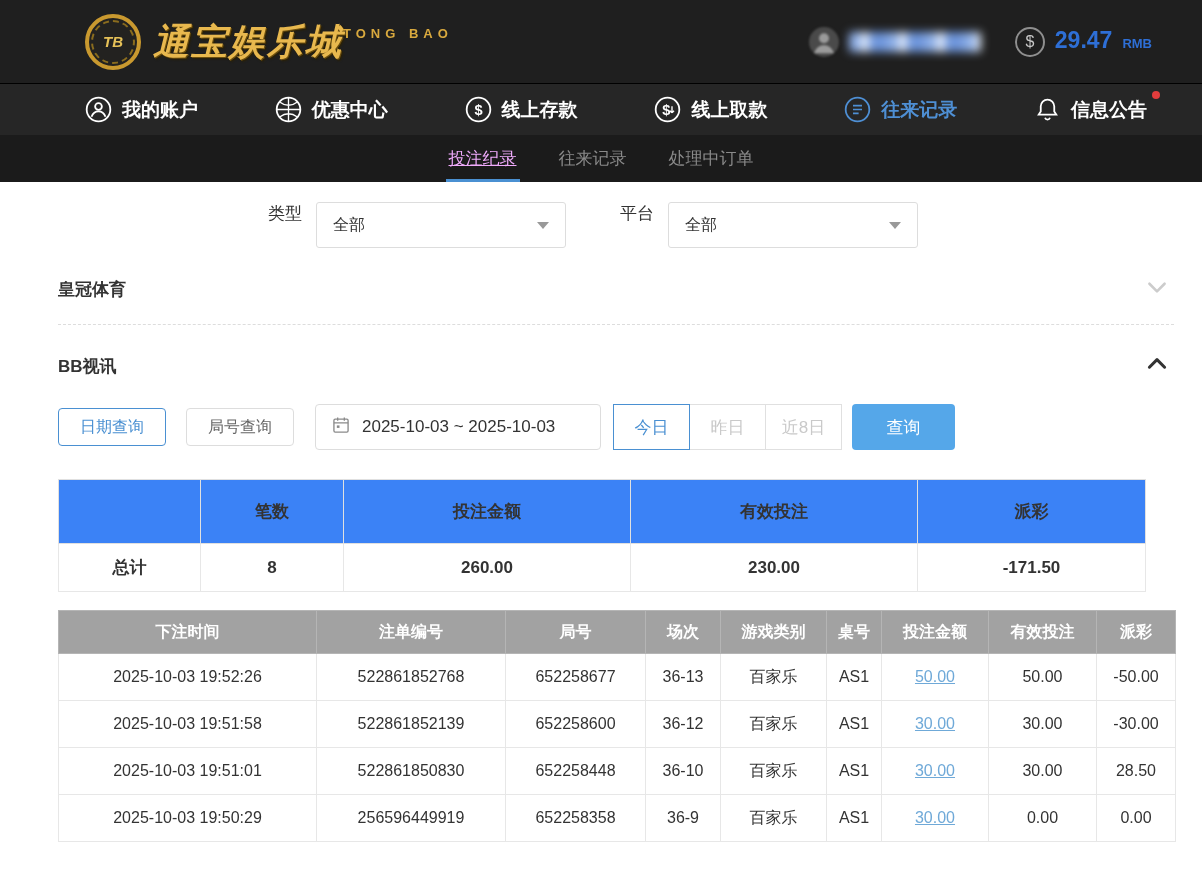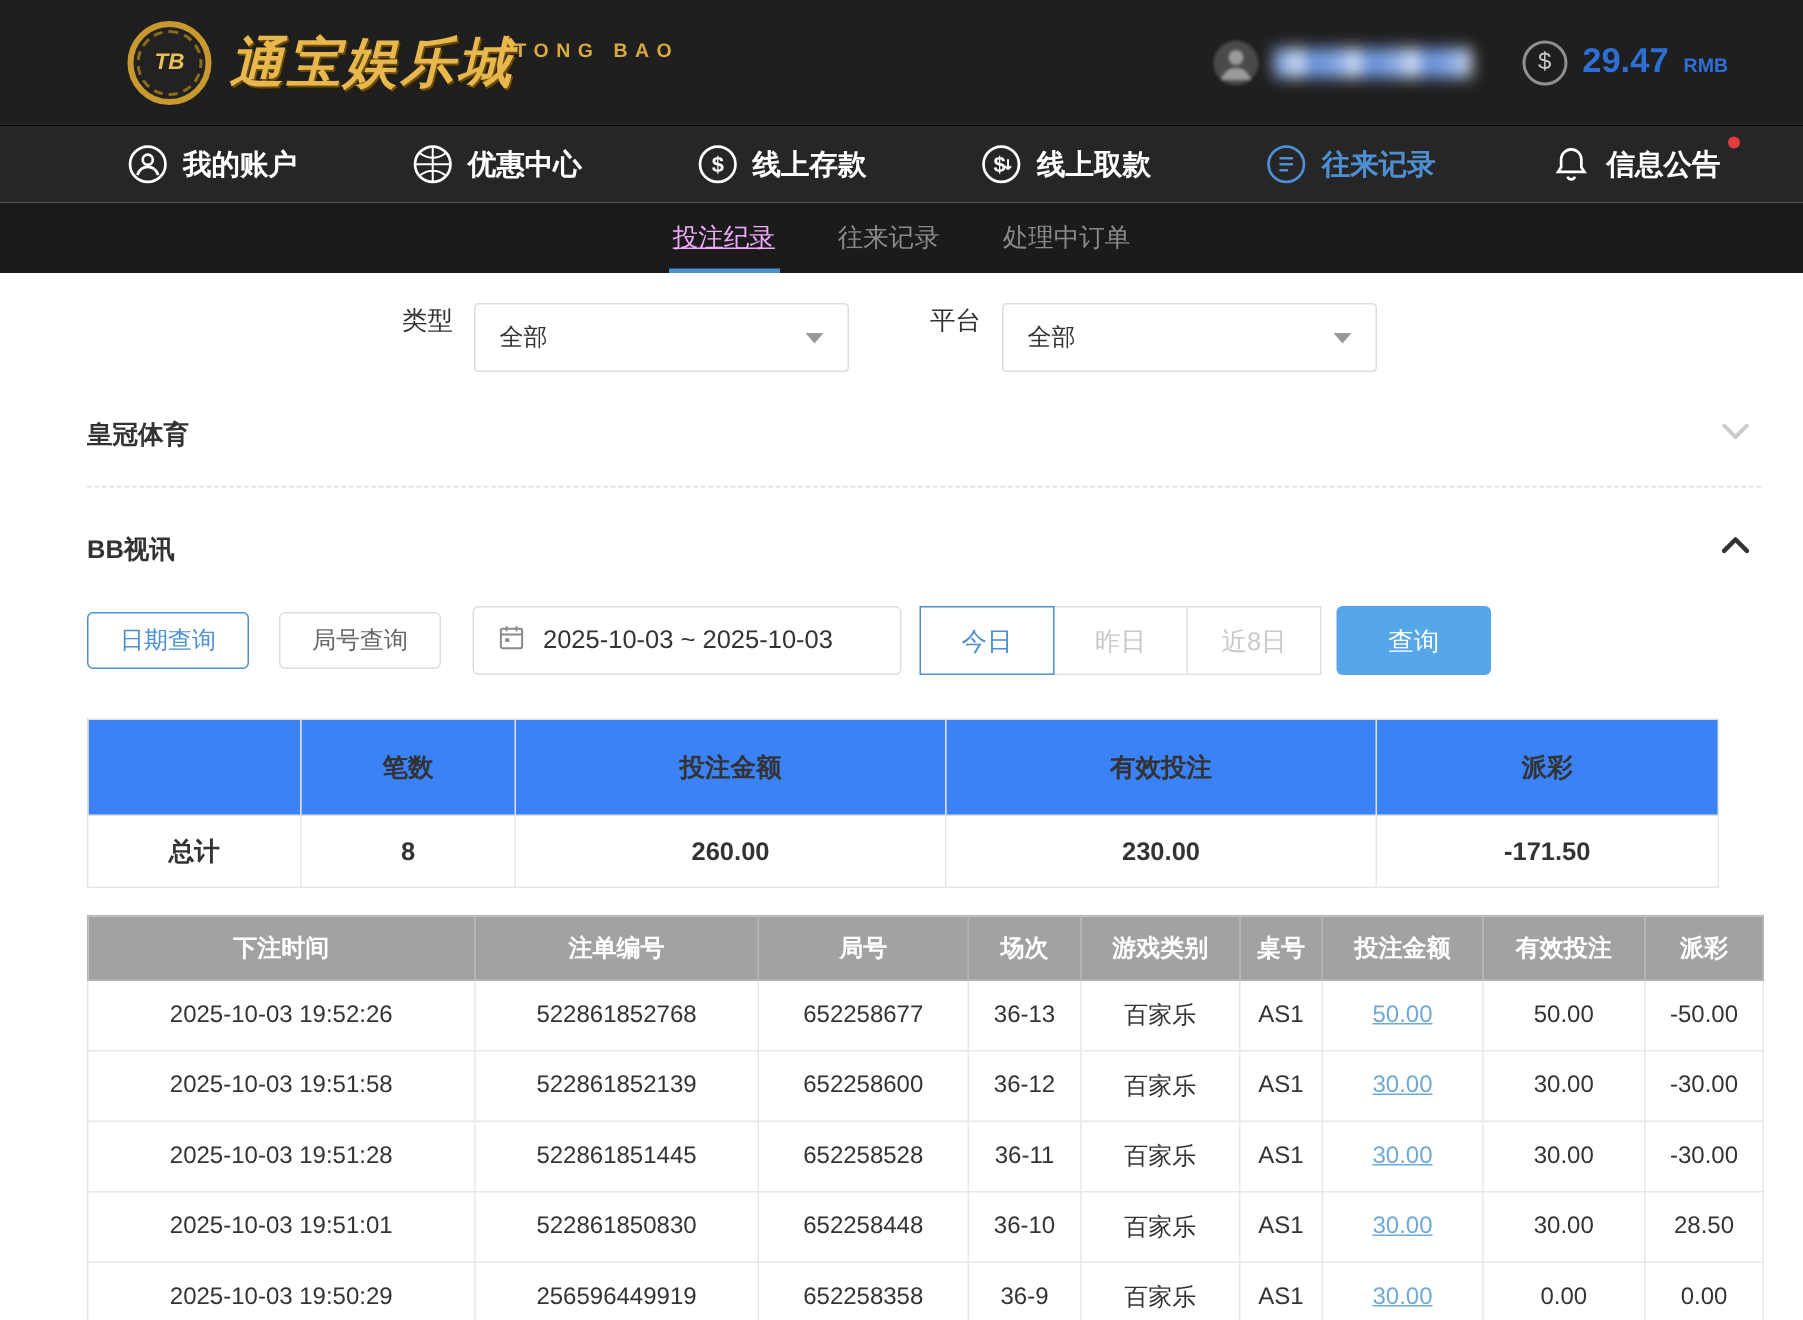--- a/index.html
+++ b/index.html
@@ -74,21 +74,21 @@
   .query-bar { display:flex; align-items:center; margin:23px 0 0 58px; }
   button { font-family:inherit; background:none; border:none; cursor:pointer; }
   .tab-btn { height:38px; padding:0 21px; border-radius:4px; font-size:16px;
     border:1px solid #ddd; color:#666; background:#fff; }
   .tab-btn.active { border-color:#4a90d2; color:#4a90d2; }
   .tab-btn + .tab-btn { margin-left:20px; }
   .date-box { margin-left:21px; width:286px; height:46px; border:1px solid #ddd;
     border-radius:4px; display:flex; align-items:center; gap:11px; padding:0 15px;
     font-size:17px; color:#333; cursor:pointer; }
   .range-group { display:flex; margin-left:12px; }
-  .range-btn { width:90px; height:46px; border:1px solid #e0e0e0; background:#fff;
+  .range-btn { width:77px; height:46px; border:1px solid #e0e0e0; background:#fff;
     color:#c9c9c9; font-size:17px; }
   .range-btn + .range-btn { margin-left:-1px; }
   .range-btn.active { border-color:#4a90d2; color:#4a90d2; position:relative; z-index:1; }
   .search-btn { margin-left:10px; width:103px; height:46px; background:#55a7e9;
     color:#fff; font-size:17px; border-radius:4px; }
 
   
   .summary-table { width:1087px; margin:29px 0 0 58px; border-collapse:collapse;
     font-size:17px; table-layout:fixed; }
   .summary-table th { height:64px; background:#3b82f6; border:1px solid #e0e0e0;
@@ -328,31 +328,20 @@
         <td>522861852139</td>
         <td>652258600</td>
         <td>36-12</td>
         <td>百家乐</td>
         <td>AS1</td>
         <td><span class="amount-link">30.00</span></td>
         <td>30.00</td>
         <td class="payout-cell neg">-30.00</td>
       </tr>
       <tr>
-        <td>2025-10-03 19:51:28</td>
-        <td>522861851445</td>
-        <td>652258528</td>
-        <td>36-11</td>
-        <td>百家乐</td>
-        <td>AS1</td>
-        <td><span class="amount-link">30.00</span></td>
-        <td>30.00</td>
-        <td class="payout-cell neg">-30.00</td>
-      </tr>
-      <tr>
         <td>2025-10-03 19:51:01</td>
         <td>522861850830</td>
         <td>652258448</td>
         <td>36-10</td>
         <td>百家乐</td>
         <td>AS1</td>
         <td><span class="amount-link">30.00</span></td>
         <td>30.00</td>
         <td class="payout-cell">28.50</td>
       </tr>

